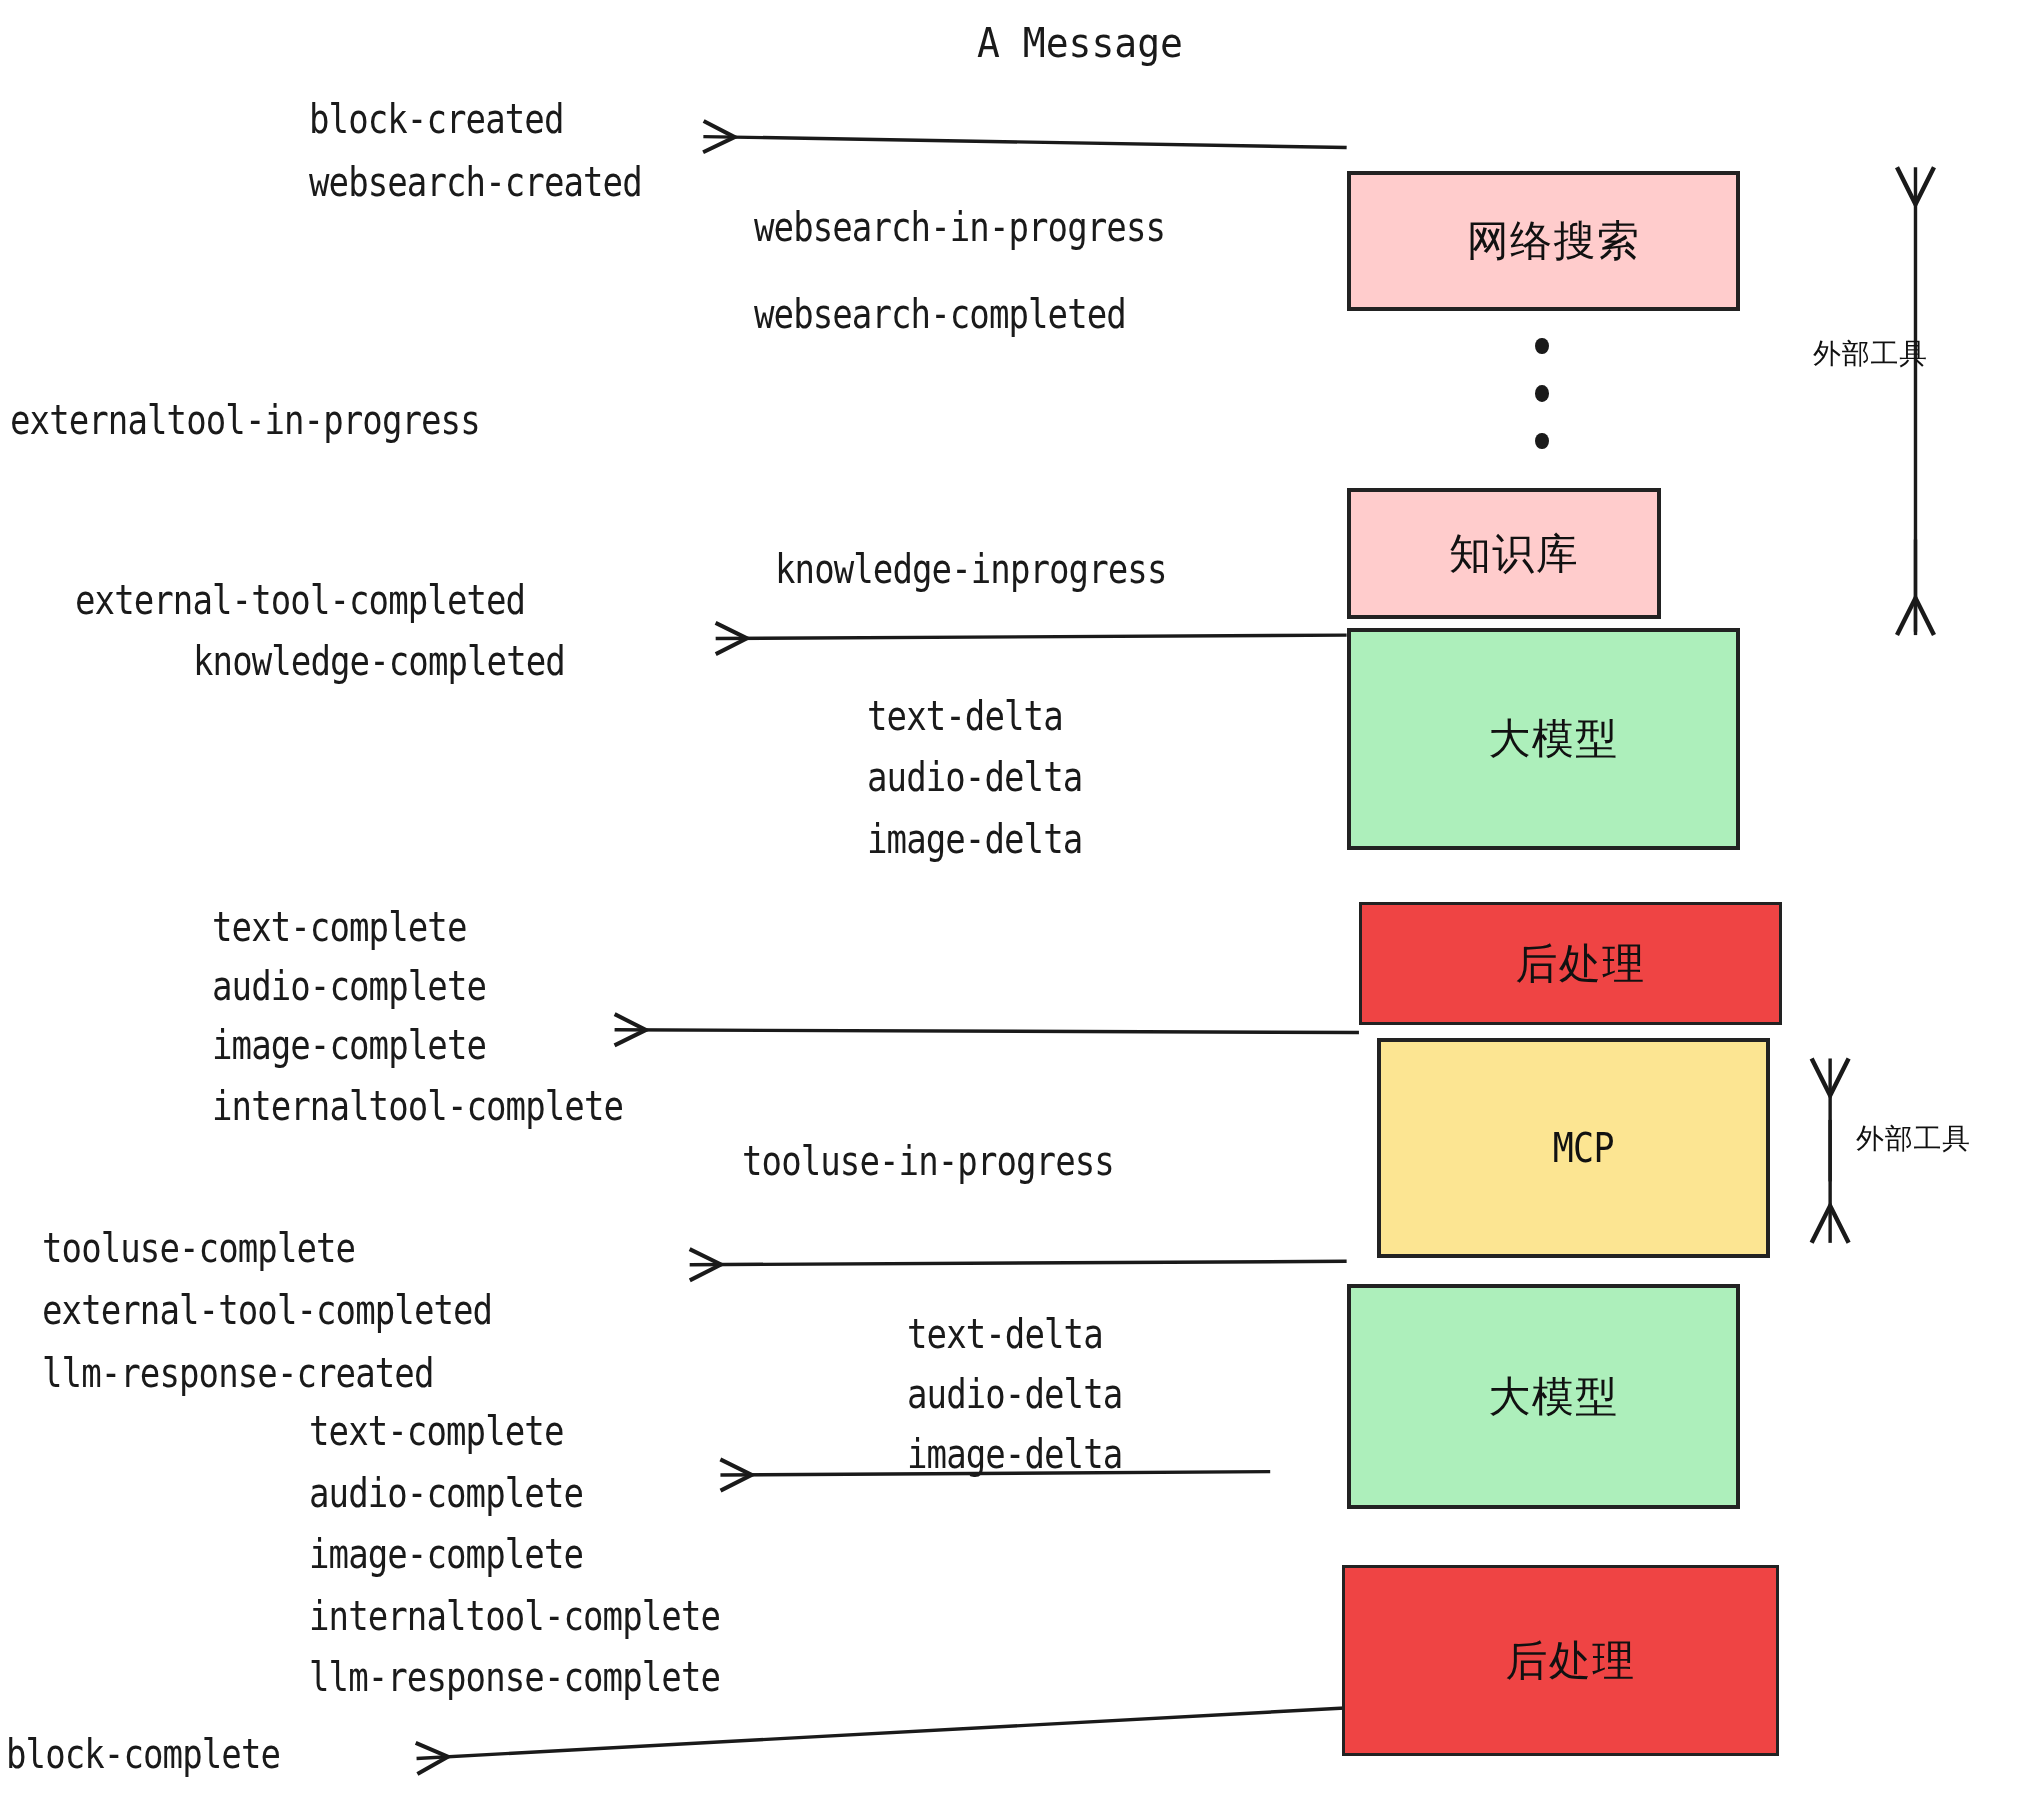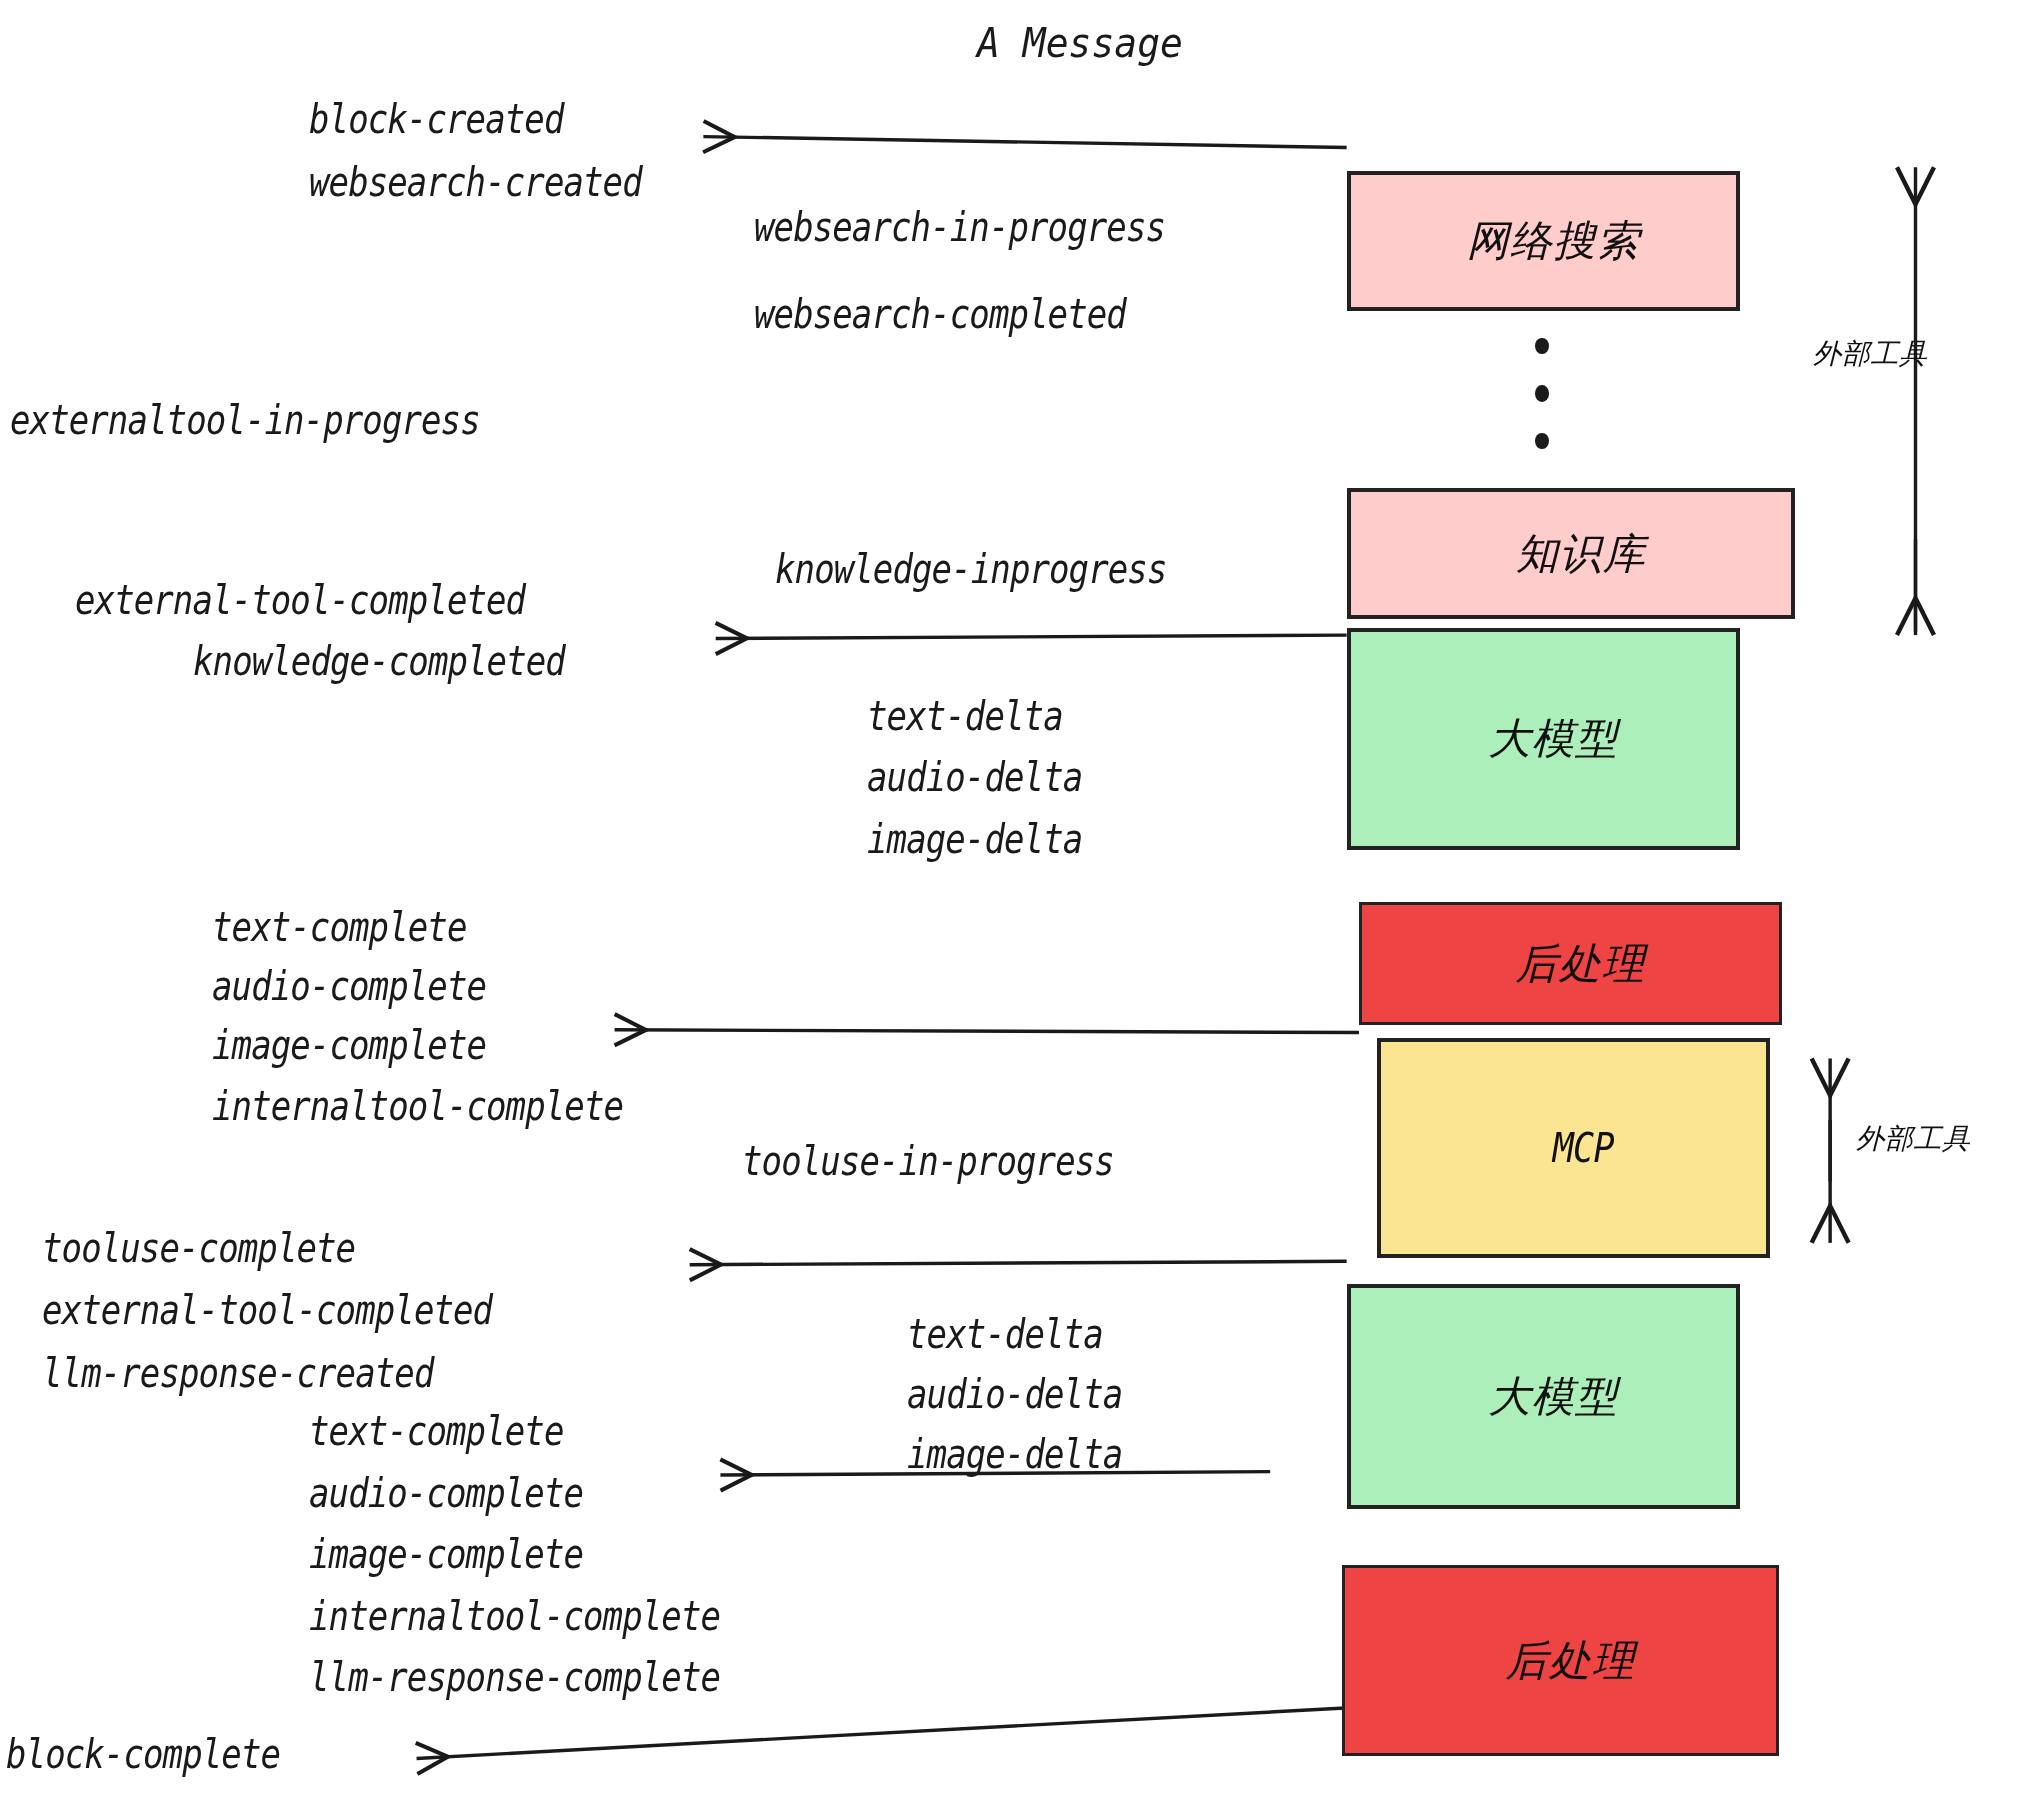--- a/index.html
+++ b/index.html
@@ -2,21 +2,20 @@
 <html style="font-size:11px"><head>
 <meta charset="utf-8">
 <style>
   html,body{margin:0;padding:0;background:#fff;}
   #stage{
     position:relative;
     width:2035px;height:1796px;
     background:#ffffff;
     overflow:hidden;
     font-family:"DejaVu Sans Mono","Liberation Mono",monospace;
-    font-style:italic;
   }
   
   .evt{
     position:absolute;
     white-space:nowrap;
     color:#1a1a1a;
     font-family:"DejaVu Sans Mono","Liberation Mono",monospace;
     font-size:37px;
     font-weight:400;
     letter-spacing:-1px;
@@ -124,21 +123,21 @@
   <div class="box pink" style="left:1347px;top:171px;width:393px;height:140px;">
     <span>网络搜索</span>
   </div>
 
   <div class="dots" style="left:1535px;top:338px;">
     <i></i>
       <i></i>
       <i></i>
   </div>
 
-  <div class="box pink" style="left:1347px;top:488px;width:448px;height:131px;">
+  <div class="box pink" style="left:1347px;top:488px;width:314px;height:131px;">
     <span>知识库</span>
   </div>
 
   <div class="box green" style="left:1347px;top:628px;width:393px;height:222px;">
     <span>大模型</span>
   </div>
 
   <div class="box white" style="left:1359px;top:902px;width:423px;height:123px;border-width:3.4px;">
     <span>后处理</span>
   </div>

